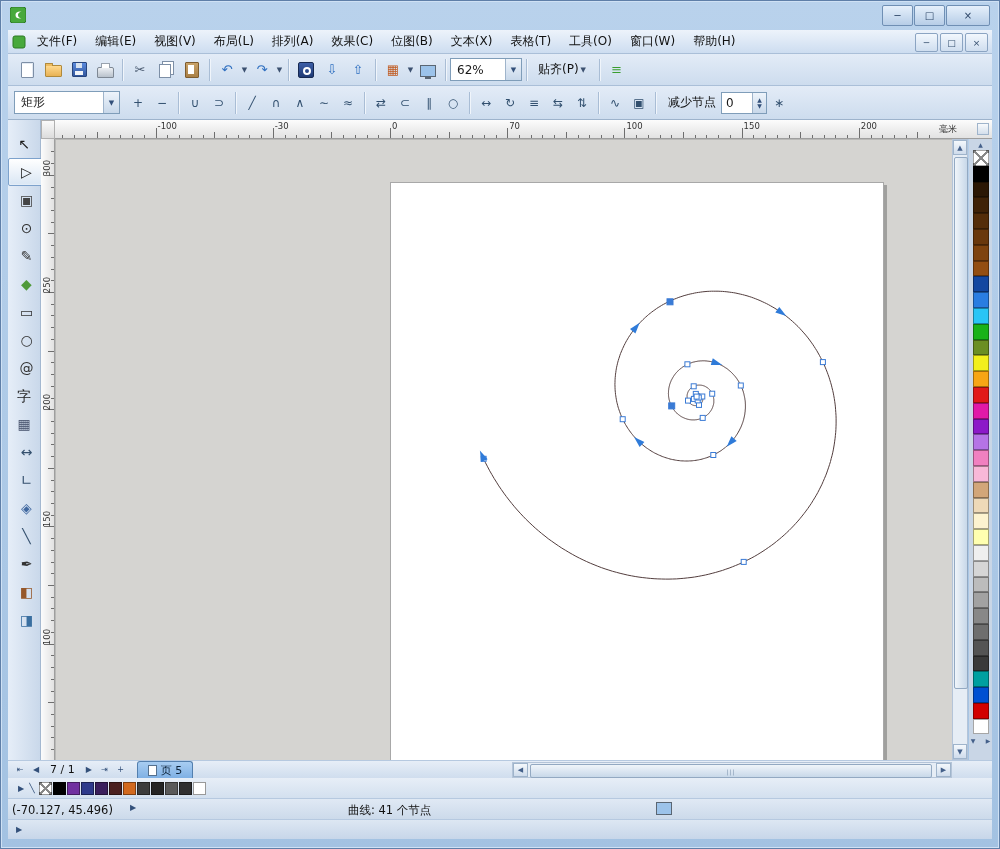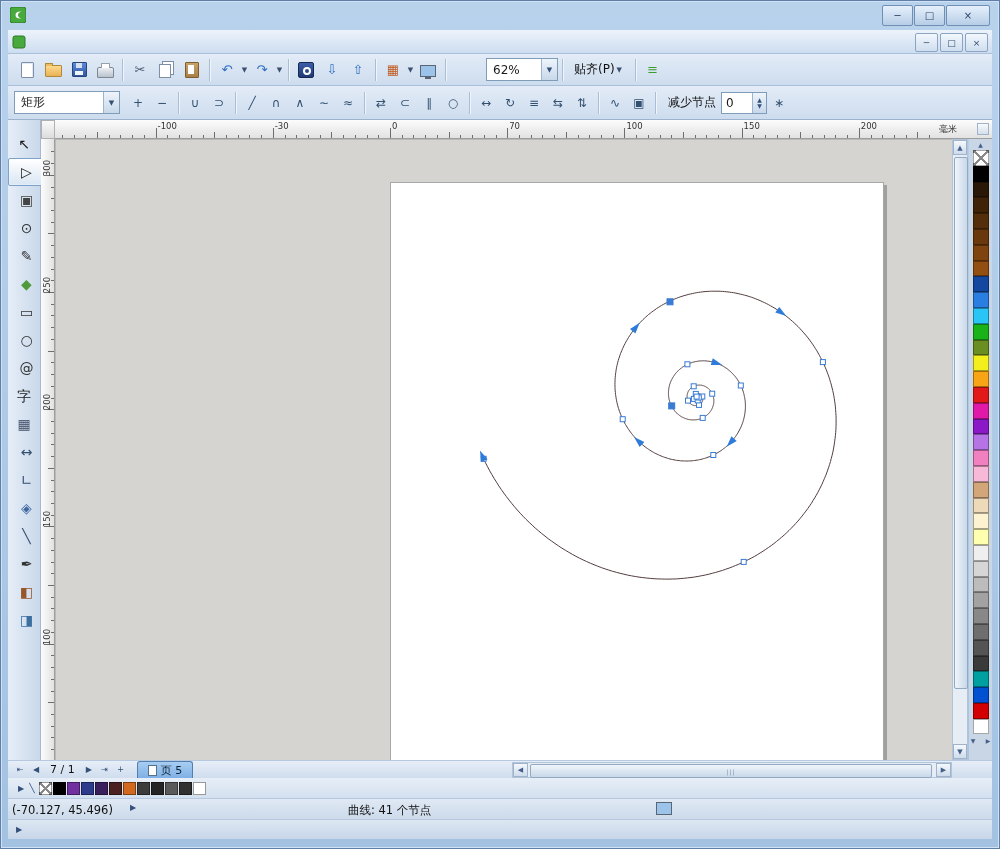--- a/index.html
+++ b/index.html
@@ -181,20 +181,34 @@
         <div class="wbtn">─</div>
         <div class="wbtn">□</div>
         <div class="wbtn close">×</div>
       </div>
   </div>
 
   <div id="menubar">
     <svg width="14" height="14" style="margin:0 2px 0 4px">
       <rect x="1" y="1" width="12" height="12" rx="2" fill="#48a93c" stroke="#2c7a24"></rect>
     </svg>
+    <div id="menu-items" style="display:flex">
+        <span class="menu-item">文件(F)</span>
+        <span class="menu-item">编辑(E)</span>
+        <span class="menu-item">视图(V)</span>
+        <span class="menu-item">布局(L)</span>
+        <span class="menu-item">排列(A)</span>
+        <span class="menu-item">效果(C)</span>
+        <span class="menu-item">位图(B)</span>
+        <span class="menu-item">文本(X)</span>
+        <span class="menu-item">表格(T)</span>
+        <span class="menu-item">工具(O)</span>
+        <span class="menu-item">窗口(W)</span>
+        <span class="menu-item">帮助(H)</span>
+      </div>
     <div id="doc-btns">
         <div class="dbtn">─</div>
         <div class="dbtn">□</div>
         <div class="dbtn">×</div>
       </div>
   </div>
 
   <div id="toolbar">
       <div class="bar-btn">
         <span class="shp shp-page"></span>
@@ -239,21 +253,21 @@
       </div>
       <div class="sep"></div>
       <div class="bar-btn">
         <span class="g" style="color: rgb(192, 90, 32);">▦</span>
       </div>
       <span class="drop-arr">▼</span>
       <div class="bar-btn">
         <span class="shp shp-welcome"></span>
       </div>
       <div class="sep"></div>
-      <div class="combo" style="width: 70px; justify-content: space-between; margin-left: 36px;">
+      <div class="combo" style="width: 70px; justify-content: space-between;">
         <span class="val">62%</span>
         <span class="cbtn">▼</span>
       </div>
       <div class="sep"></div>
       <div class="txt-btn">
         <span>贴齐(P)</span>
         <span class="drop-arr">▼</span>
       </div>
       <div class="sep"></div>
       <div class="bar-btn">

